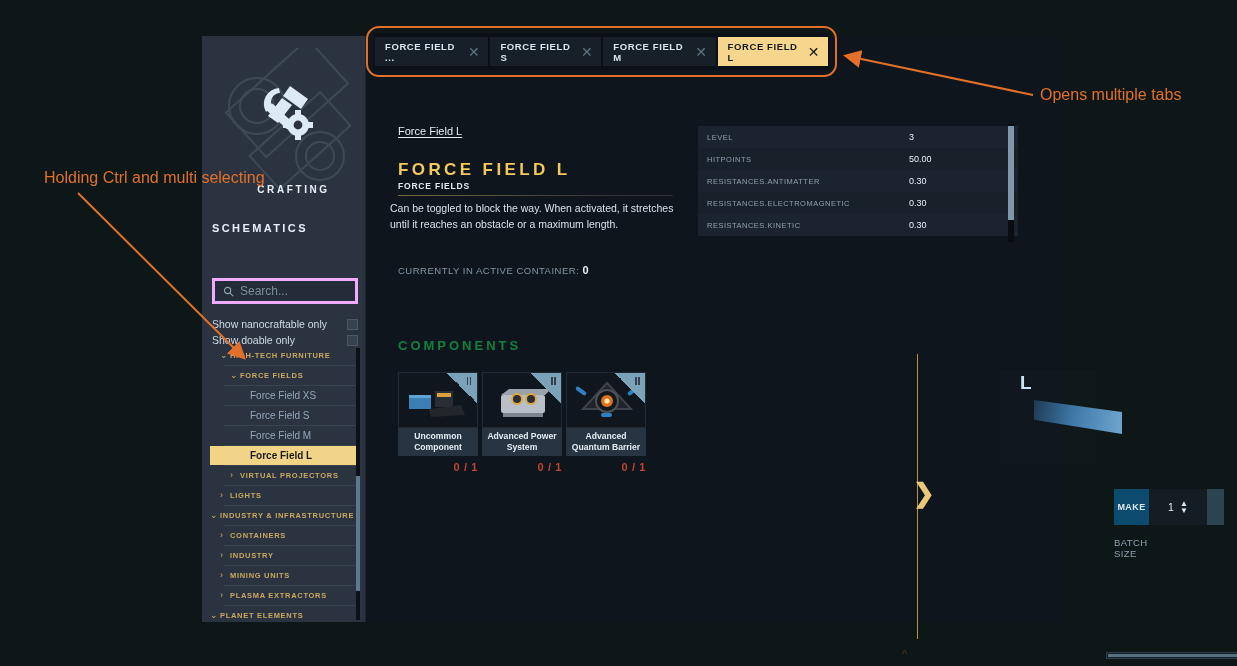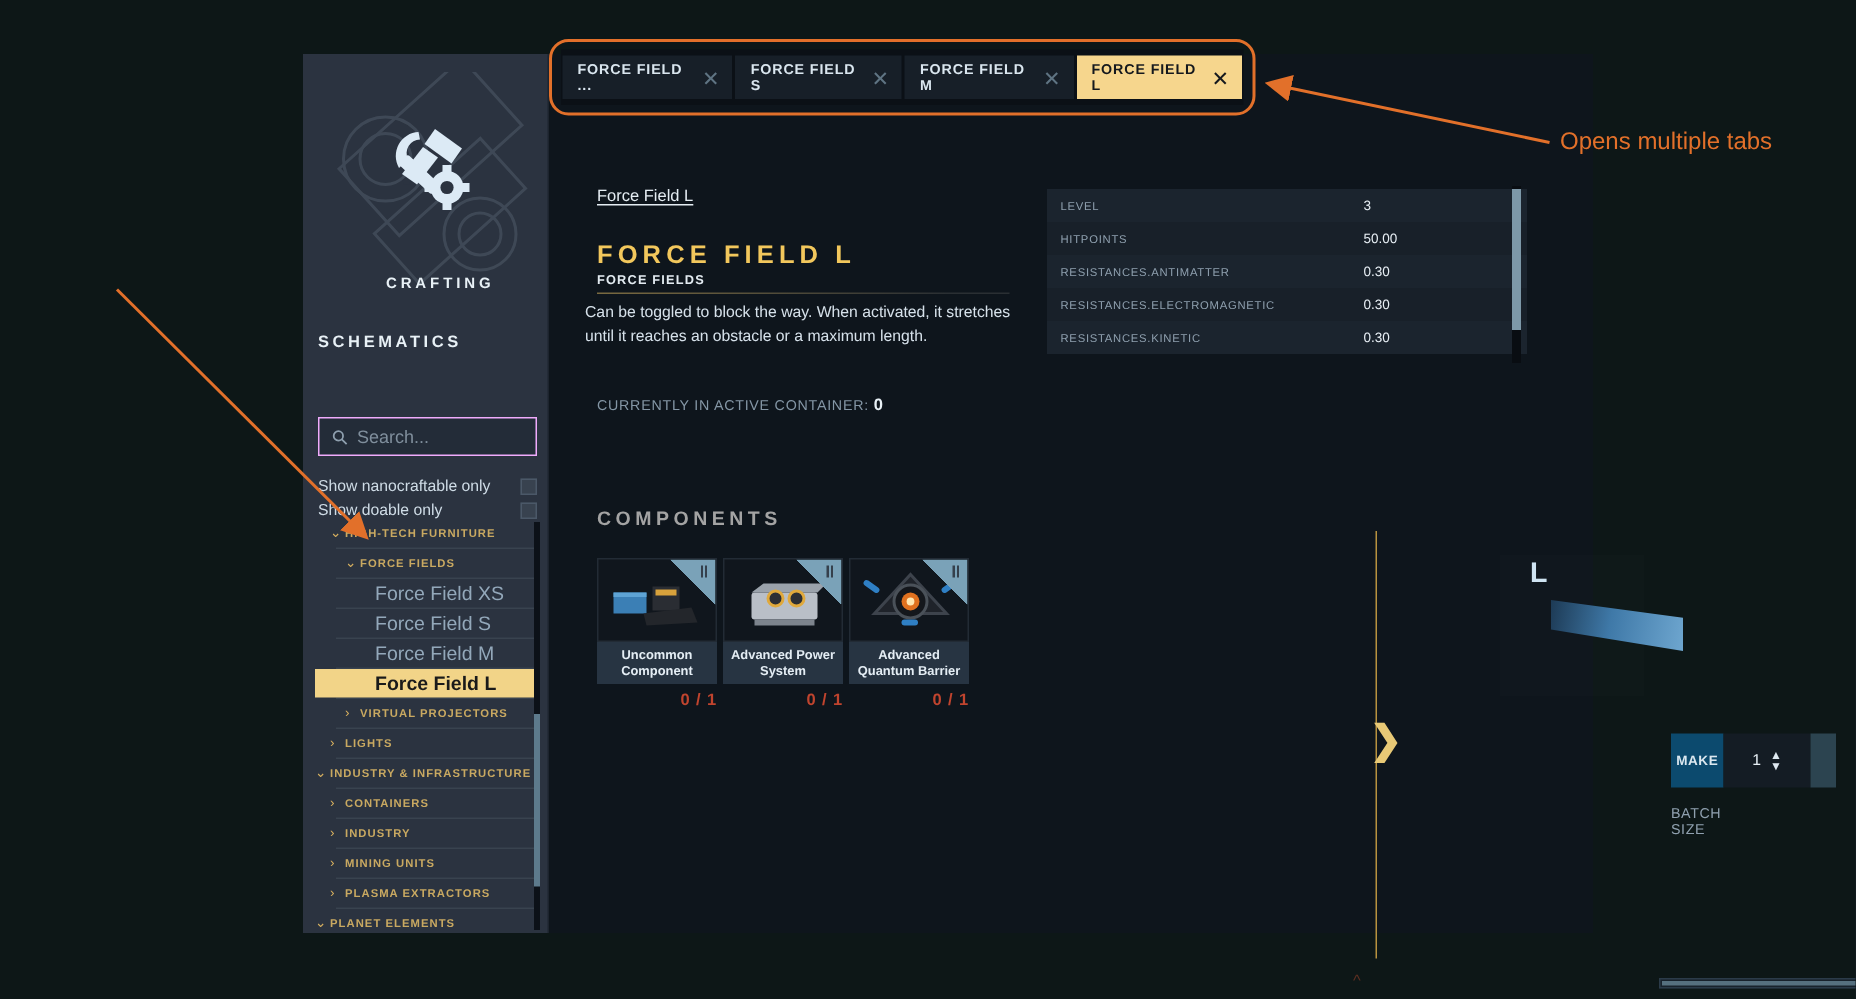--- a/index.html
+++ b/index.html
@@ -34,41 +34,41 @@
     position: absolute; left: 0; right: 0; top: 148px; text-align: center;
     color: #e8f1f6; font-size: 10px; letter-spacing: 2.6px; font-weight: bold; padding-left: 20px;
   }
 
   .schem-title {
     position: absolute; left: 10px; top: 186px;
     color: #e8f1f6; font-size: 11px; font-weight: bold; letter-spacing: 2.4px;
   }
   .search-box {
     position: absolute; left: 10px; top: 242px; width: 146px; height: 26px;
-    background: #232c38; border: 1px solid #f0abfc; display: flex; align-items: center;
+    background: #232c38; border: 3px solid #f0abfc; display: flex; align-items: center;
     padding-left: 8px; gap: 6px;
   }
   .search-box .sicon { width: 11px; height: 11px; flex: 0 0 auto; }
   .search-box .sph { color: #7f8e9c; font-size: 12px; }
 
   .cbrow {
     position: absolute; left: 10px; width: 146px; height: 16px;
     display: flex; align-items: center; justify-content: space-between;
   }
   .cbrow .cblabel { color: #cfdce6; font-size: 10.5px; }
   .cbbox { width: 11px; height: 11px; background: #38424f; border: 1px solid #4b5868; }
 
   .tree {
     position: absolute; left: 8px; top: 310px; width: 150px; height: 276px;
     overflow: hidden;
   }
   .tnode { position: relative; height: 19px; display: flex; align-items: center; }
   .tnode .chev { width: 10px; flex: 0 0 auto; color: #d9b15f; font-size: 9px; line-height: 1; }
   .tnode .tlabel { font-size: 7.5px; letter-spacing: .7px; color: #c9a961; font-weight: bold; white-space: nowrap; }
-  .tnode.leaf .tlabel { font-size: 13px; letter-spacing: 0; color: #93a8ba; font-weight: normal; }
+  .tnode.leaf .tlabel { font-size: 10px; letter-spacing: 0; color: #93a8ba; font-weight: normal; }
   .tnode.sel { background: #f2d488; }
   .tnode.sel .tlabel { color: #1a1a1a; font-weight: bold; }
   .tsep { height: 1px; background: #39434f; margin-left: 14px; }
   .tree-scroll {
     position: absolute; right: 0px; top: 2px; width: 4px; height: 272px;
     background: #0c1118;
   }
   .tree-thumb { position: absolute; left: 0; top: 128px; width: 4px; height: 115px; background: #5d7a8c; }
 
   
@@ -110,21 +110,21 @@
   .sval {
     flex: 1; background: #1b242e; color: #e8eff5; font-size: 9px;
     display: flex; align-items: center; padding-left: 9px;
   }
   .srow:nth-child(even) .skey, .srow:nth-child(even) .sval { background: #182029; }
   .stats-sb { position: absolute; left: 642px; top: 88px; width: 6px; height: 118px; background: #090d12; }
   .stats-thumb { position: absolute; left: 0; top: 2px; width: 6px; height: 94px; background: #7d98a8; }
 
   
   .comp-title {
-    position: absolute; left: 32px; top: 302px; color: #a3a3a3;
+    position: absolute; left: 32px; top: 302px; color: #15803d;
     font-size: 13px; font-weight: bold; letter-spacing: 3px; text-align: right;
   }
   .comp-row { position: absolute; left: 32px; top: 336px; display: flex; gap: 4px; }
   .card { width: 80px; }
   .card-img {
     position: relative; width: 80px; height: 56px; background: #10161d;
     border: 1px solid #222b35; overflow: hidden;
   }
   .corner { position: absolute; right: 0; top: 0; width: 30px; height: 30px;
     background: linear-gradient(45deg, rgba(0,0,0,0) 50%, #7aa2b8 50%); }
@@ -463,14 +463,15 @@
 
   <svg class="anno-svg">
     <defs>
       <marker id="ah" markerWidth="9" markerHeight="9" refX="7" refY="4.5" orient="auto">
         <path d="M0,0 L9,4.5 L0,9 z" fill="#e2702a"></path>
       </marker>
     </defs>
     <path d="M78,193 L243,357" stroke="#e2702a" stroke-width="2" fill="none" marker-end="url(#ah)"></path>
     <path d="M1033,95 L847,56" stroke="#e2702a" stroke-width="2" fill="none" marker-end="url(#ah)"></path>
   </svg>
+  <div class="anno anno-left">Holding Ctrl and multi selecting</div>
   <div class="anno anno-right">Opens multiple tabs</div>
 </div>
 
 </body></html>

